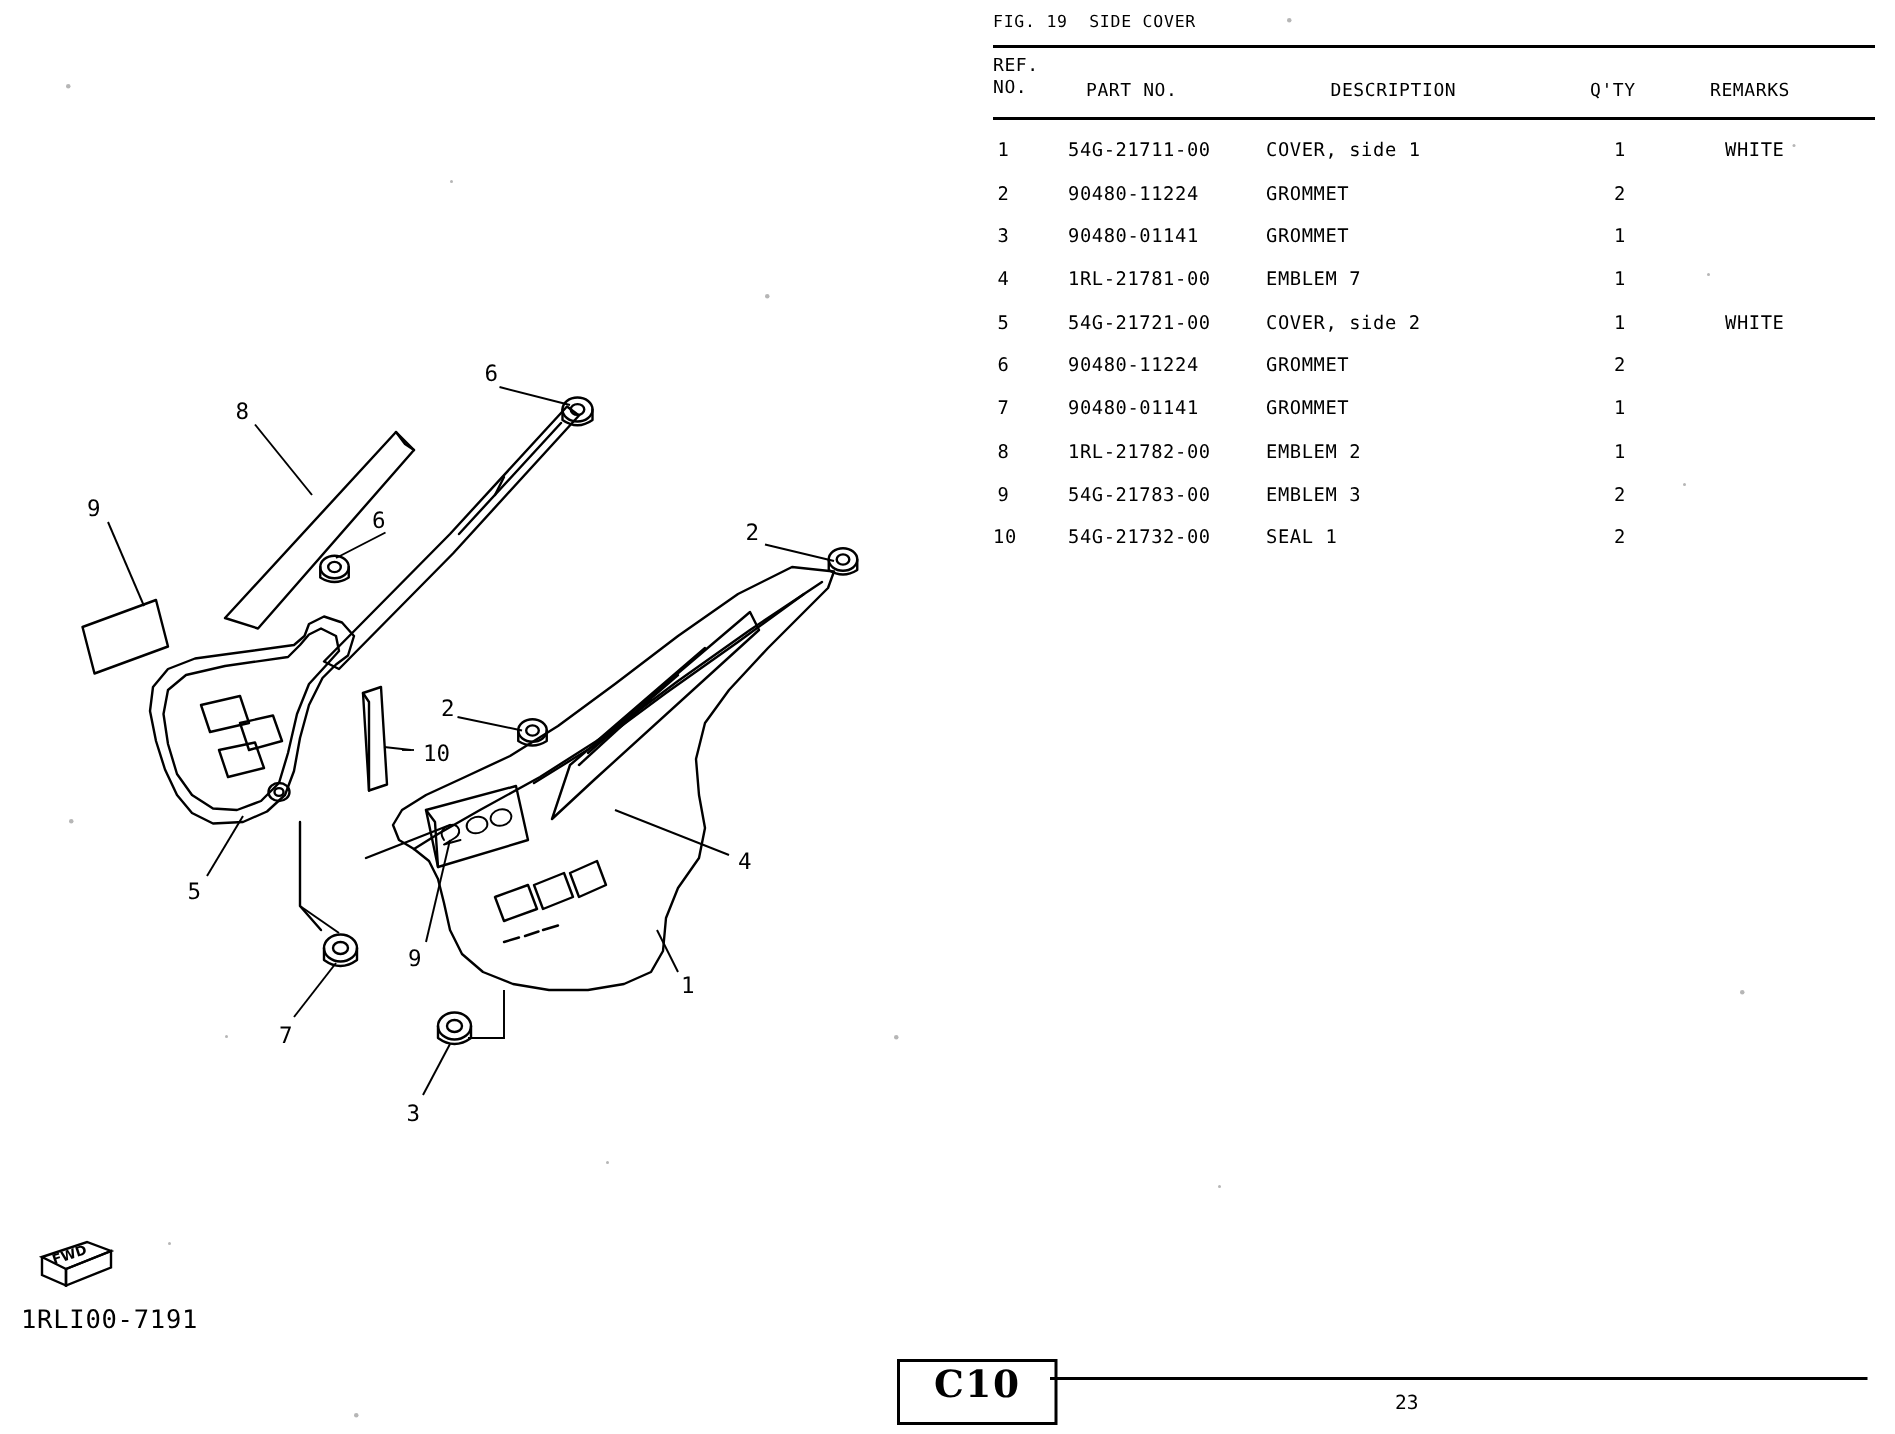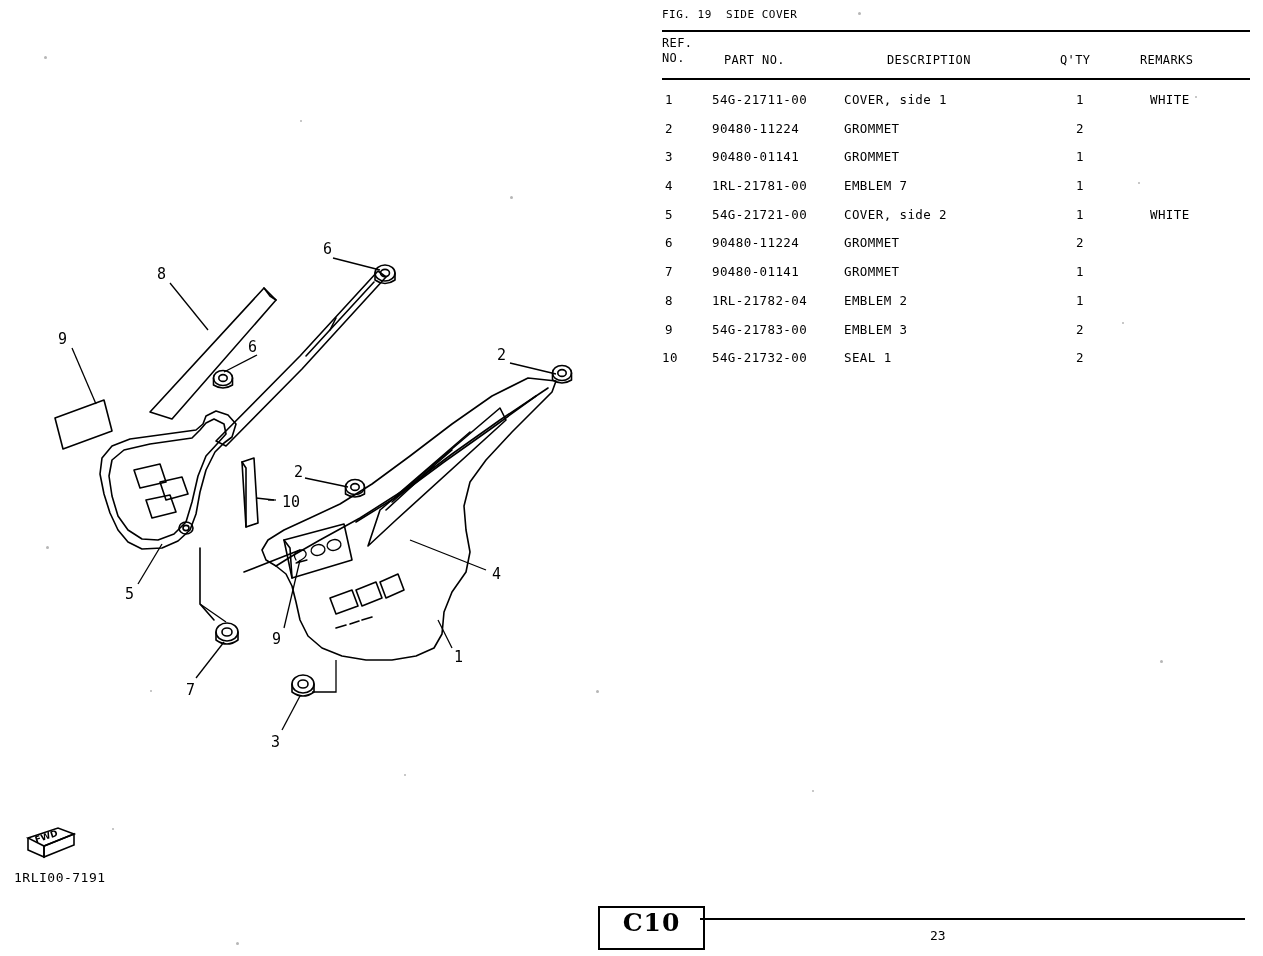--- a/index.html
+++ b/index.html
@@ -118,21 +118,21 @@
   #page-number {
     position: absolute;
     left: 930px;
     top: 928px;
     font-size: 13px;
   }
   #doc-code {
     position: absolute;
     left: 14px;
     top: 870px;
-    font-size: 13px;
+    font-size: 17px;
     letter-spacing: 0.5px;
   }
   #fwd-mark {
     position: absolute;
     left: 24px;
     top: 824px;
     width: 54px;
     height: 40px;
   }
 
@@ -473,21 +473,21 @@
     <div class="row">
       <span class="cell c-ref">7</span>
       <span class="cell c-part">90480-01141</span>
       <span class="cell c-desc">GROMMET</span>
       <span class="cell c-qty">1</span>
       <span class="cell c-rem"></span>
     </div>
 
     <div class="row">
       <span class="cell c-ref">8</span>
-      <span class="cell c-part">1RL-21782-04</span>
+      <span class="cell c-part">1RL-21782-00</span>
       <span class="cell c-desc">EMBLEM 2</span>
       <span class="cell c-qty">1</span>
       <span class="cell c-rem"></span>
     </div>
 
     <div class="row">
       <span class="cell c-ref">9</span>
       <span class="cell c-part">54G-21783-00</span>
       <span class="cell c-desc">EMBLEM 3</span>
       <span class="cell c-qty">2</span>

